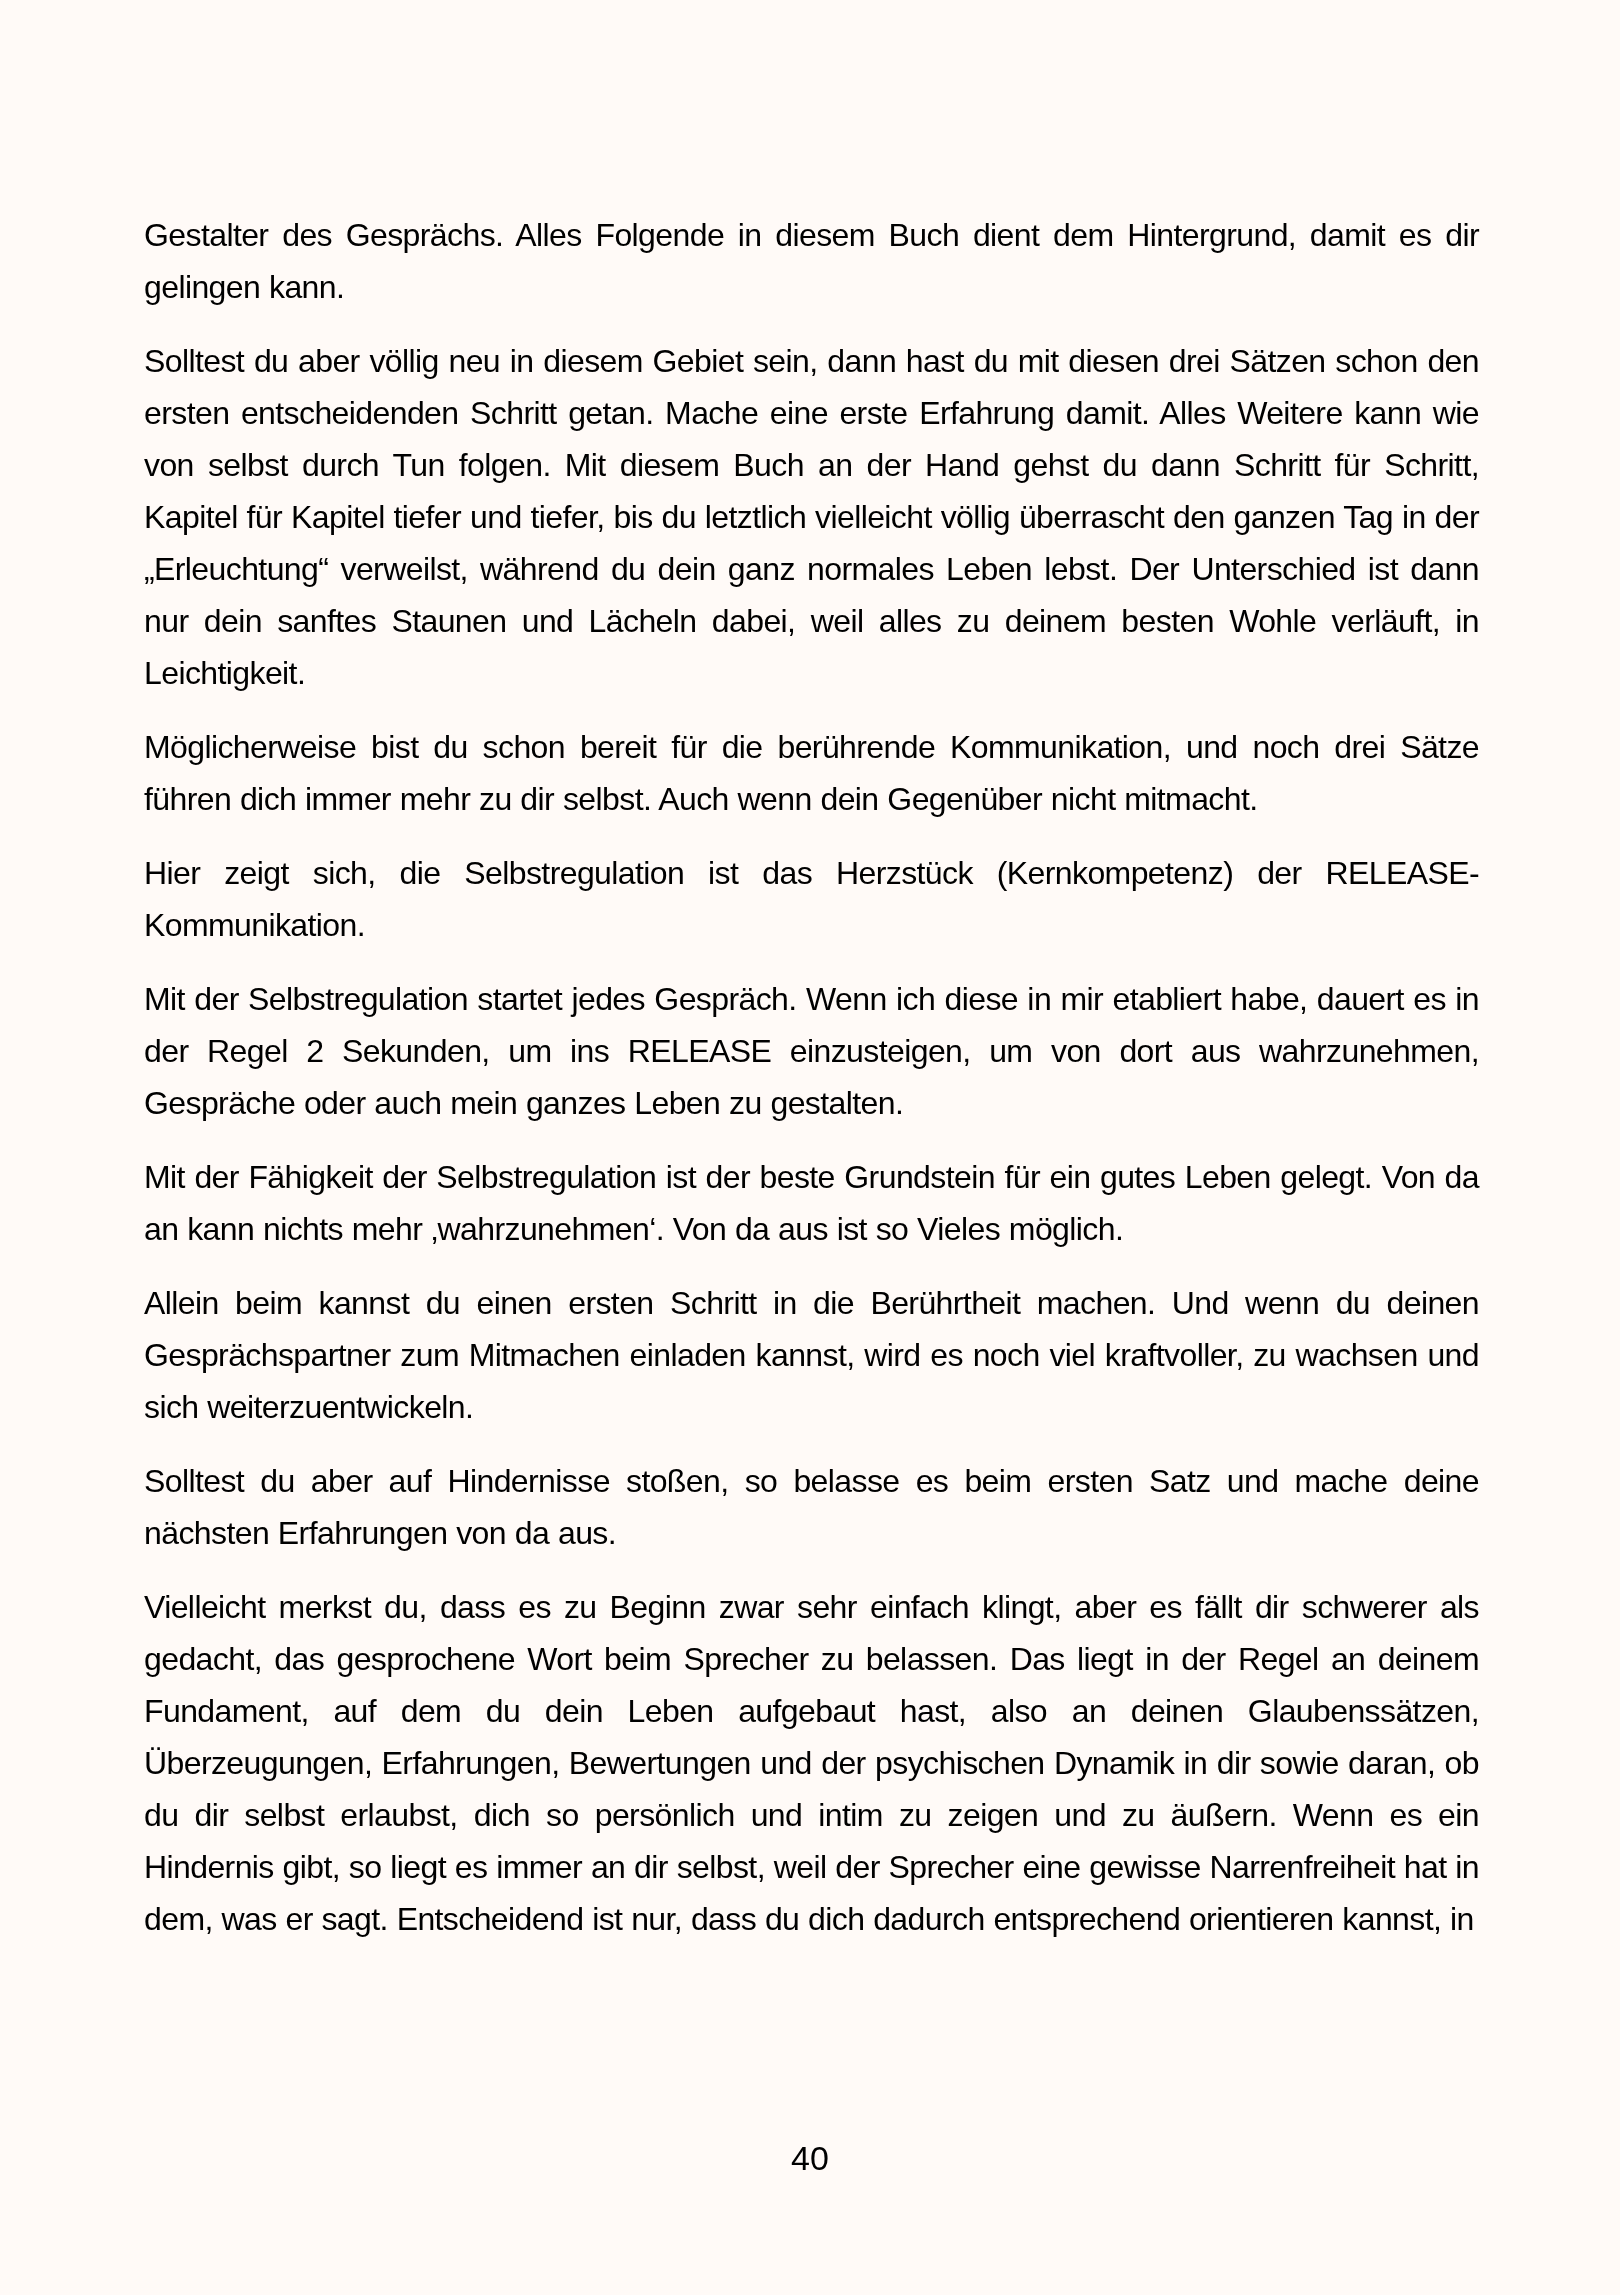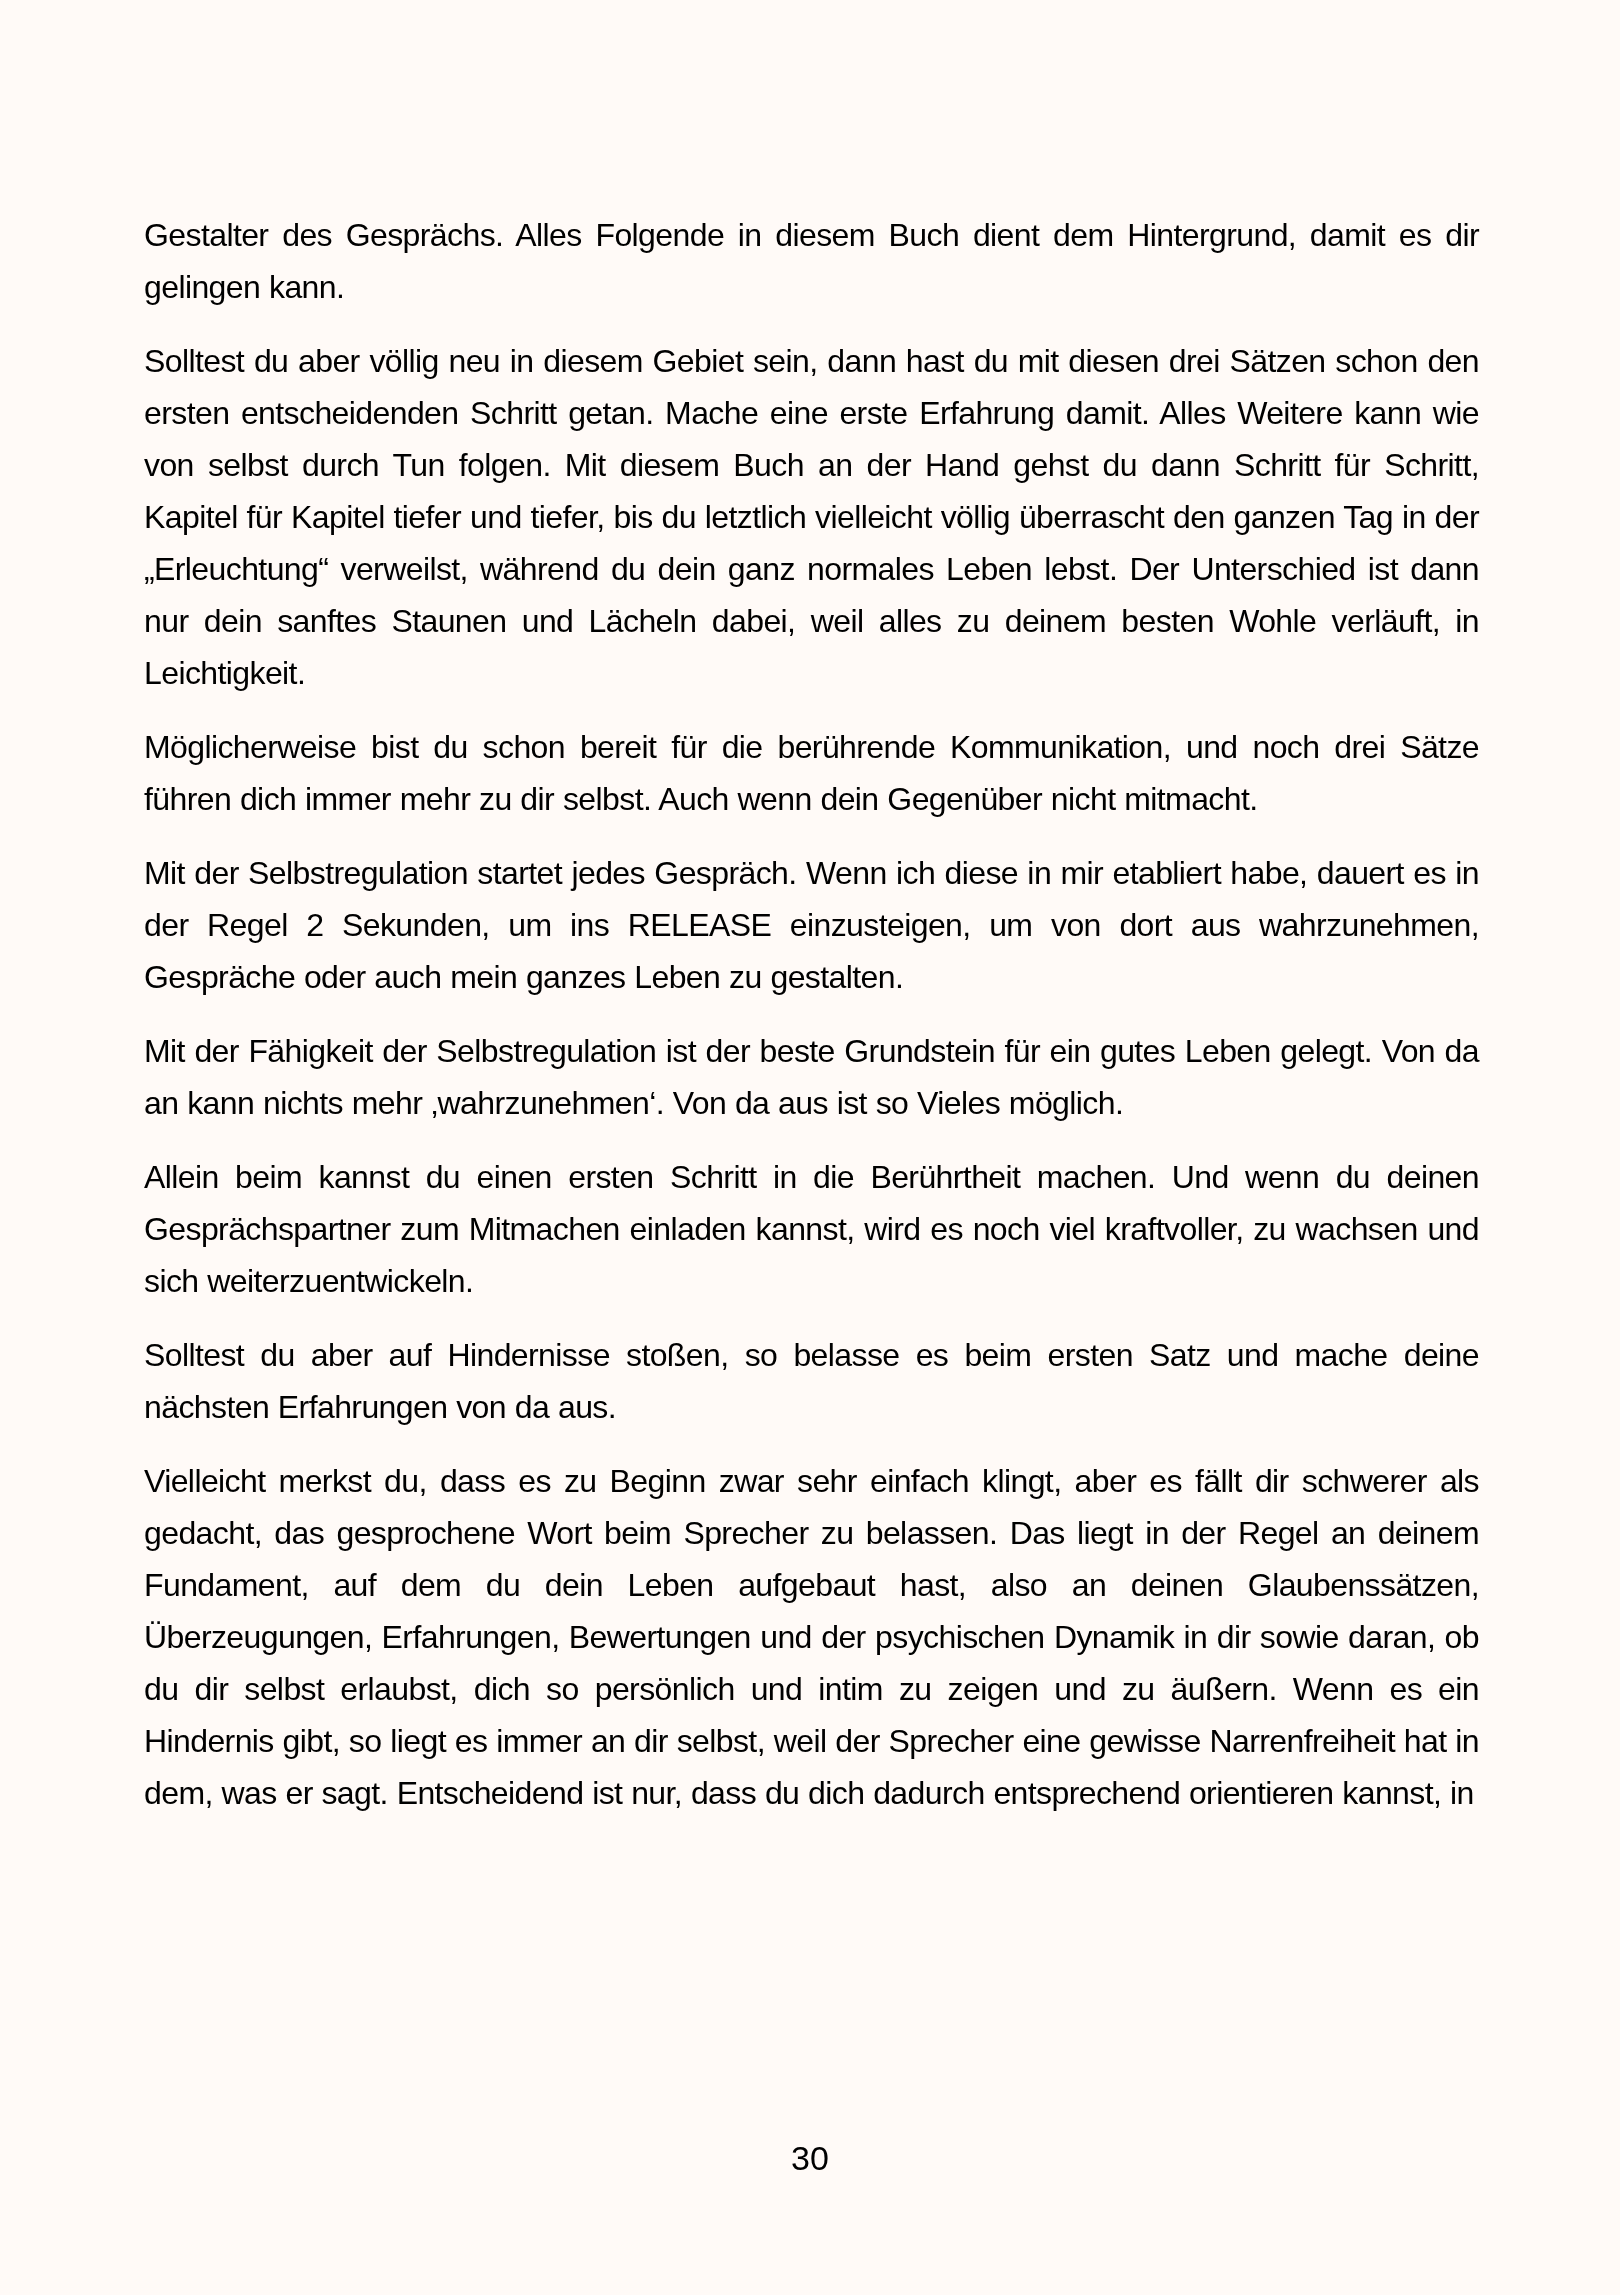--- a/index.html
+++ b/index.html
@@ -48,21 +48,22 @@
     }
   </style>
 </head>
 <body>
 
 <div class="page">
   <div class="text-column">
     <p class="para">Gestalter des Gesprächs. Alles Folgende in diesem Buch dient dem Hintergrund, damit es dir gelingen kann.</p>
     <p class="para">Solltest du aber völlig neu in diesem Gebiet sein, dann hast du mit diesen drei Sätzen schon den ersten entscheidenden Schritt getan. Mache eine erste Erfahrung damit. Alles Weitere kann wie von selbst durch Tun folgen. Mit diesem Buch an der Hand gehst du dann Schritt für Schritt, Kapitel für Kapitel tiefer und tiefer, bis du letztlich vielleicht völlig überrascht den ganzen Tag in der „Erleuchtung“ verweilst, während du dein ganz normales Leben lebst. Der Unterschied ist dann nur dein sanftes Staunen und Lächeln dabei, weil alles zu deinem besten Wohle verläuft, in Leichtigkeit.</p>
     <p class="para">Möglicherweise bist du schon bereit für die berührende Kommunikation, und noch drei Sätze führen dich immer mehr zu dir selbst. Auch wenn dein Gegenüber nicht mitmacht.</p>
+    <p class="para">Hier zeigt sich, die Selbstregulation ist das Herzstück (Kernkompetenz) der RELEASE-Kommunikation.</p>
     <p class="para">Mit der Selbstregulation startet jedes Gespräch. Wenn ich diese in mir etabliert habe, dauert es in der Regel 2 Sekunden, um ins RELEASE einzusteigen, um von dort aus wahrzunehmen, Gespräche oder auch mein ganzes Leben zu gestalten.</p>
     <p class="para">Mit der Fähigkeit der Selbstregulation ist der beste Grundstein für ein gutes Leben gelegt. Von da an kann nichts mehr ‚wahrzunehmen‘. Von da aus ist so Vieles möglich.</p>
     <p class="para">Allein beim kannst du einen ersten Schritt in die Berührtheit machen. Und wenn du deinen Gesprächspartner zum Mitmachen einladen kannst, wird es noch viel kraftvoller, zu wachsen und sich weiterzuentwickeln.</p>
     <p class="para">Solltest du aber auf Hindernisse stoßen, so belasse es beim ersten Satz und mache deine nächsten Erfahrungen von da aus.</p>
     <p class="para">Vielleicht merkst du, dass es zu Beginn zwar sehr einfach klingt, aber es fällt dir schwerer als gedacht, das gesprochene Wort beim Sprecher zu belassen. Das liegt in der Regel an deinem Fundament, auf dem du dein Leben aufgebaut hast, also an deinen Glaubenssätzen, Überzeugungen, Erfahrungen, Bewertungen und der psychischen Dynamik in dir sowie daran, ob du dir selbst erlaubst, dich so persönlich und intim zu zeigen und zu äußern. Wenn es ein Hindernis gibt, so liegt es immer an dir selbst, weil der Sprecher eine gewisse Narrenfreiheit hat in dem, was er sagt. Entscheidend ist nur, dass du dich dadurch entsprechend orientieren kannst, in</p>
   </div>
-  <div class="page-number">30</div>
+  <div class="page-number">40</div>
 </div>
 
 
 </body></html>

